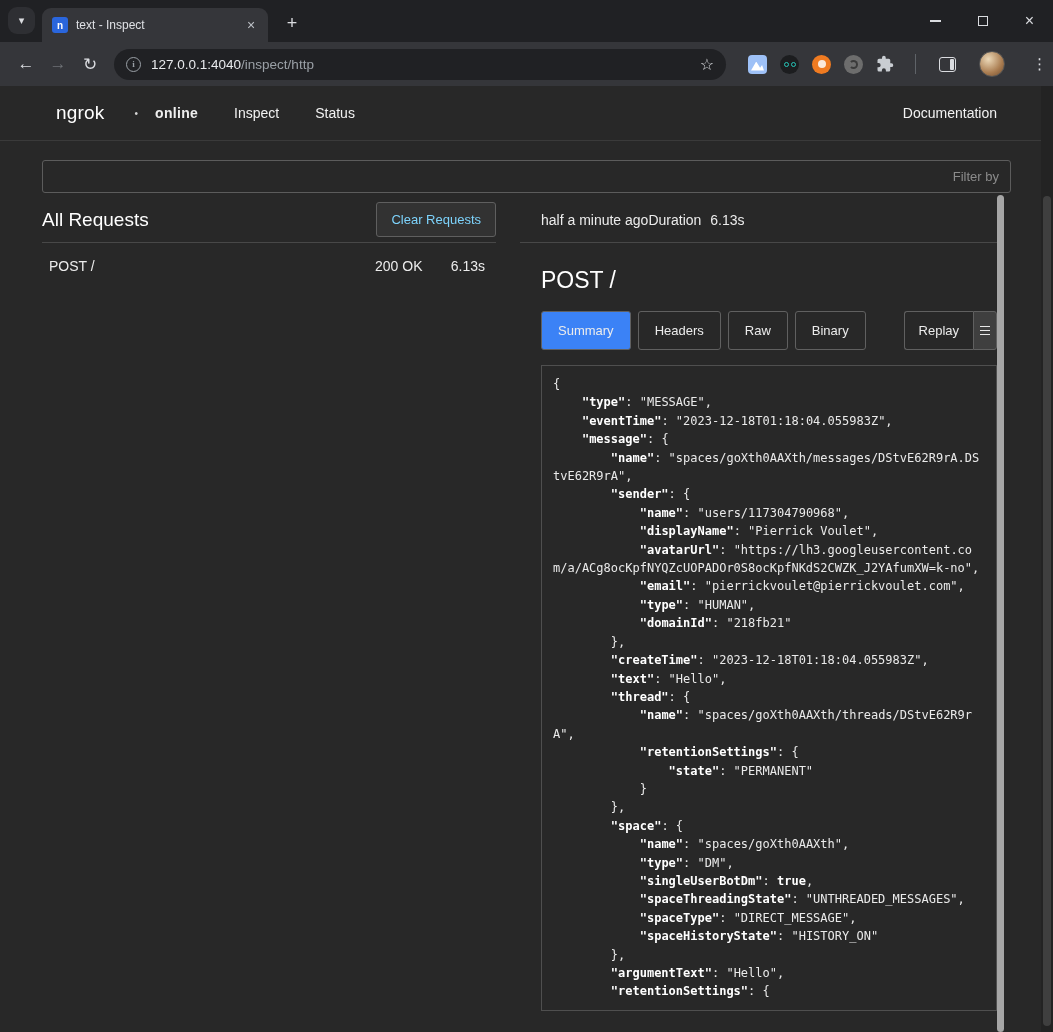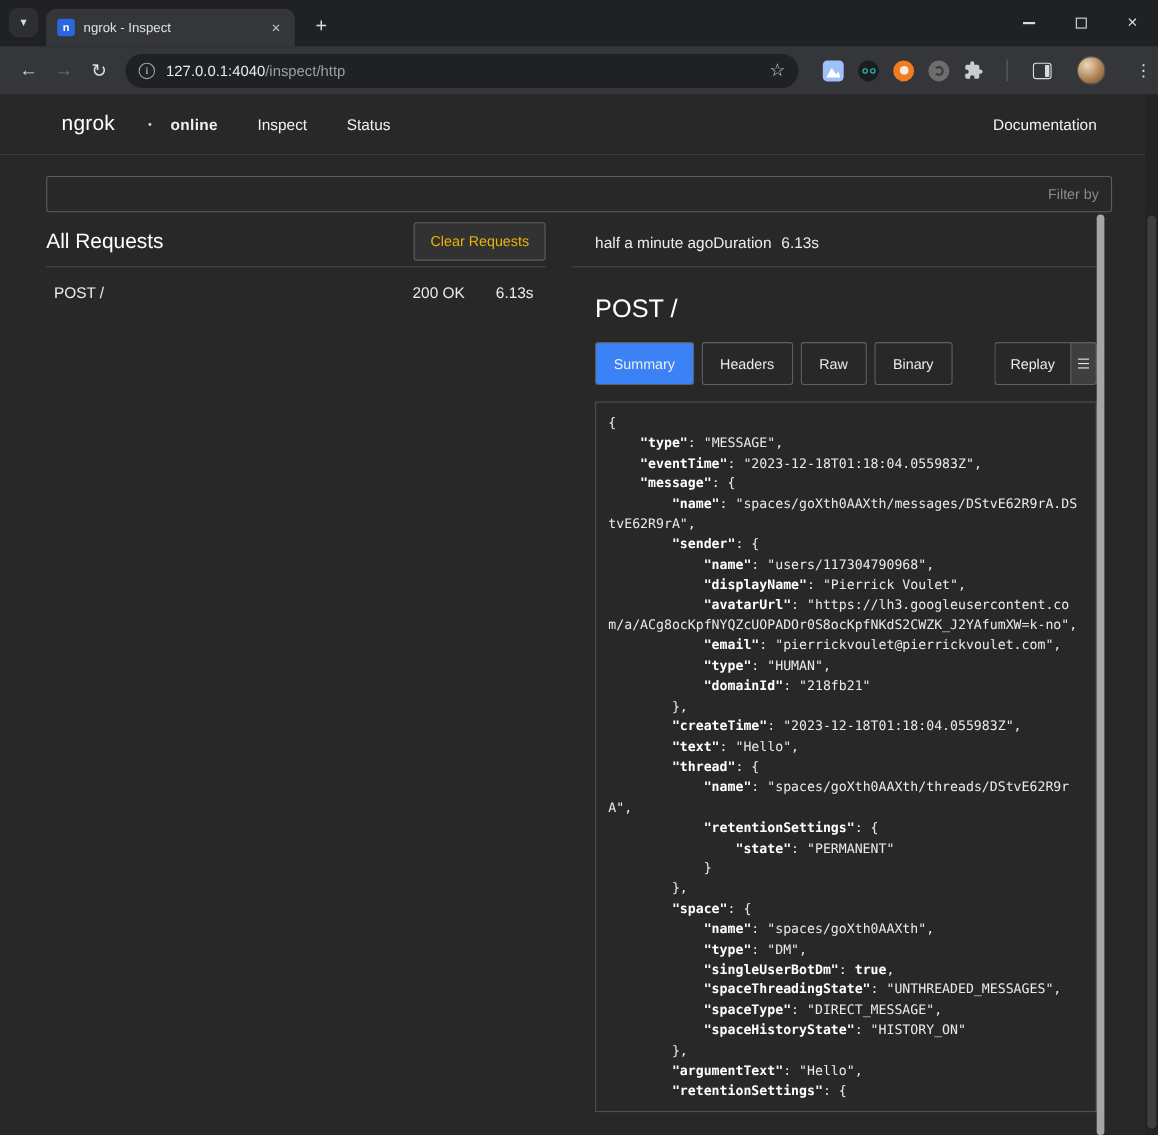--- a/index.html
+++ b/index.html
@@ -68,21 +68,21 @@
 
   .filter-row { padding: 19px 42px 0; }
   .filter-input { width: 100%; height: 33px; background: transparent; border: 1px solid #5c5c5c; border-radius: 3px;
     color: #ddd; padding: 0 11px; font-size: 13px; font-family: inherit; outline: none; text-align: right; }
   .filter-input::placeholder { color: #8b8b8b; }
 
   .content { display: flex; padding: 4px 0 0 42px; align-items: flex-start; }
   .left-panel { width: 454px; flex: none; }
   .panel-head { height: 46px; display: flex; align-items: center; justify-content: space-between; border-bottom: 1px solid #484848; }
   .all-requests { font-size: 19px; font-weight: normal; color: #fff; }
-  .clear-btn { border: 1px solid #5f5f5f; background: #323232; color: #eab308; font-size: 13px;
+  .clear-btn { border: 1px solid #5f5f5f; background: #323232; color: #7dd3fc; font-size: 13px;
     padding: 9px 14px; border-radius: 3px; font-family: inherit; }
   .req-row { display: flex; align-items: center; padding: 15px 11px 15px 7px; font-size: 14px; }
   .req-method { width: 326px; }
   .req-status { width: 73px; }
   .req-duration { margin-left: auto; }
 
   .right-panel { flex: 1; margin-left: 24px; margin-right: 58px; }
   .meta-row { height: 46px; display: flex; align-items: center; border-bottom: 1px solid #484848; padding-left: 21px; font-size: 14px; }
   .duration-group { display: flex; gap: 9px; }
   .detail-title { font-size: 23px; font-weight: normal; margin: 24px 0 0 21px; color: #fff; }
@@ -108,21 +108,21 @@
 </style>
 </head>
 <body>
 
 <div class="titlebar">
   <div class="tab-search">
     <span>▾</span>
   </div>
   <div class="tab">
     <span class="favicon">n</span>
-    <span class="tab-title">ngrok - Inspect</span>
+    <span class="tab-title">text - Inspect</span>
     <span class="tab-close">×</span>
   </div>
   <div class="newtab">+</div>
   <div class="win-controls">
     <div class="win-btn">
         <span class="bar-min"></span>
       </div>
     <div class="win-btn">
         <span class="box-max"></span>
       </div>

